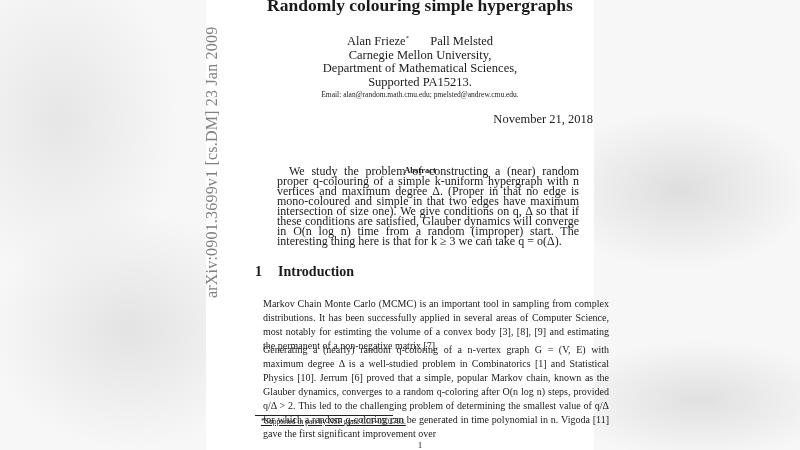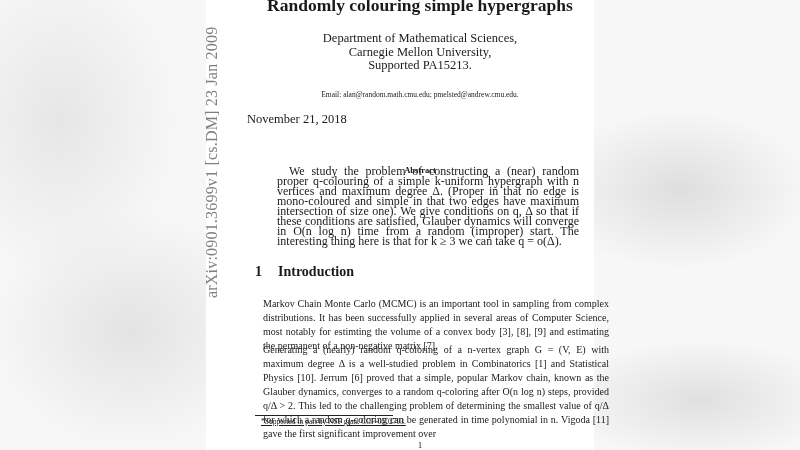--- a/index.html
+++ b/index.html
@@ -76,21 +76,21 @@
       width: 346px;
       text-align: center;
       font-size: 7.5px;
       white-space: nowrap;
     }
     .date {
       position: absolute;
       left: 0;
       top: 112px;
       width: 346px;
-      text-align: left;
+      text-align: right;
       font-size: 12.5px;
     }
     .abstract-heading {
       position: absolute;
       left: 0;
       top: 165px;
       width: 346px;
       text-align: center;
       font-weight: bold;
       font-size: 8.5px;
@@ -156,22 +156,26 @@
 <div class="backdrop"></div>
 
 <div class="page"></div>
 
 <div class="arxiv-stamp">arXiv:0901.3699v1  [cs.DM]  23 Jan 2009</div>
 
 <div class="content">
   <div class="title">Randomly colouring simple hypergraphs</div>
 
   <div class="authors-block">
+    <div>
+      <span class="author"><span>Alan Frieze</span><span class="sup">*</span></span>
+      <span class="author"><span>Pall Melsted</span></span>
+    </div>
+    <div>Carnegie Mellon University,</div>
     <div>Department of Mathematical Sciences,</div>
-    <div>Carnegie Mellon University,</div>
     <div>Supported PA15213.</div>
   </div>
 
   <div class="email">Email: alan@random.math.cmu.edu; pmelsted@andrew.cmu.edu.</div>
 
   <div class="date">November 21, 2018</div>
 
   <div class="abstract-heading">Abstract</div>
   <div class="abstract-body">We study the problem of constructing a (near) random proper q-colouring of a simple k-uniform hypergraph with n vertices and maximum degree Δ. (Proper in that no edge is mono-coloured and simple in that two edges have maximum intersection of size one). We give conditions on q, Δ so that if these conditions are satisfied, Glauber dynamics will converge in O(n log n) time from a random (improper) start. The interesting thing here is that for k ≥ 3 we can take q = o(Δ).</div>
 

